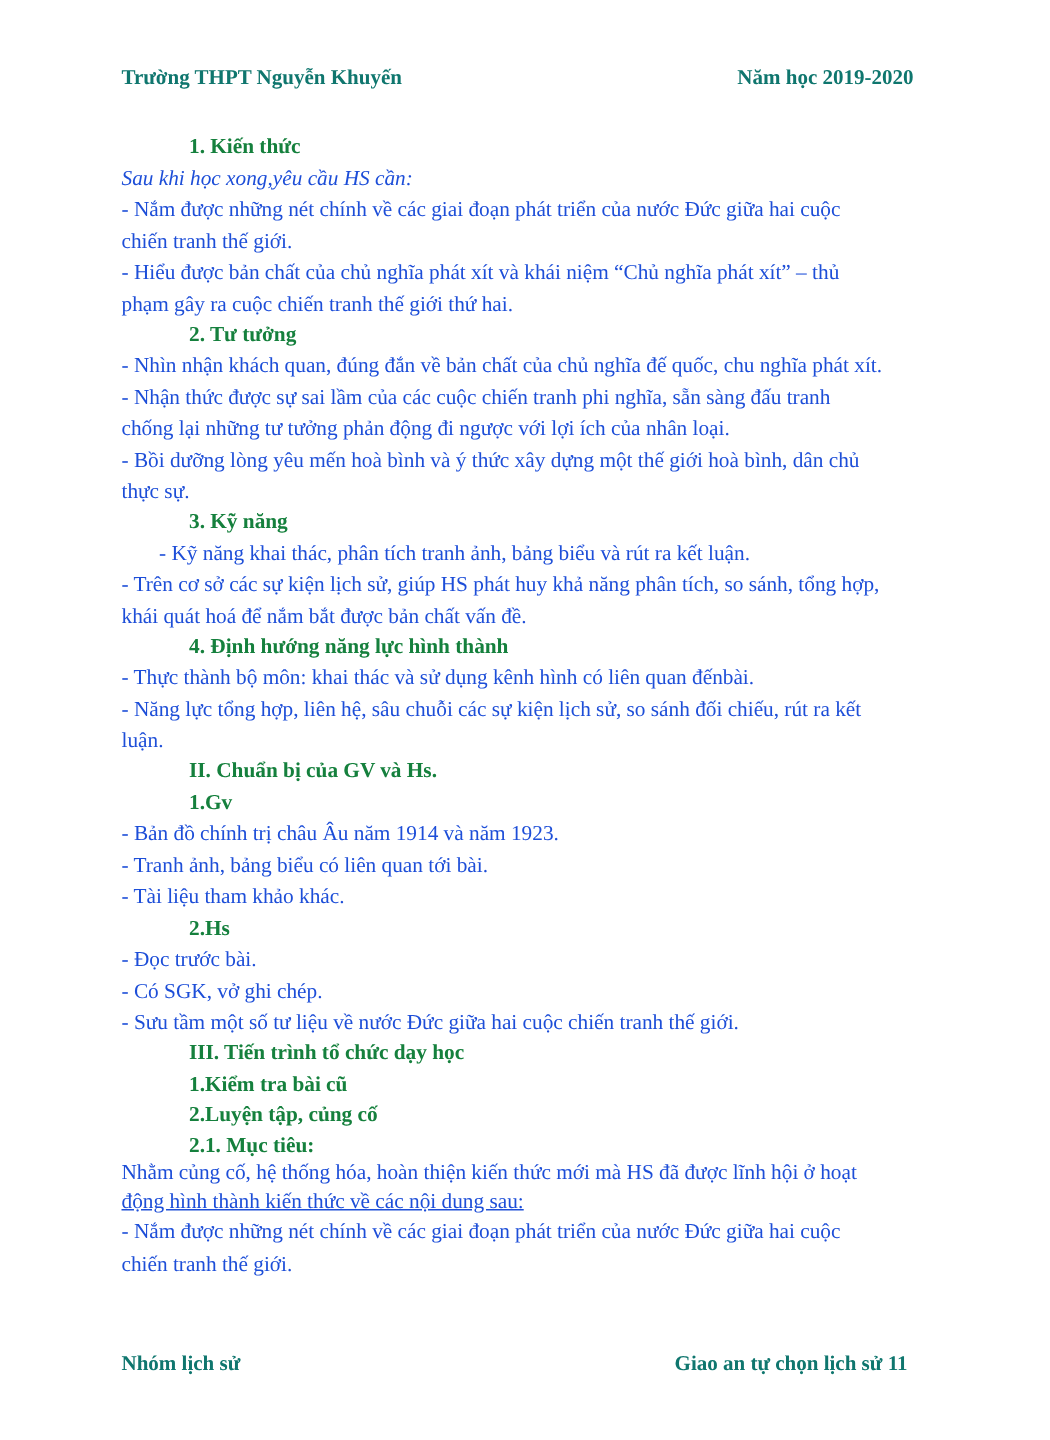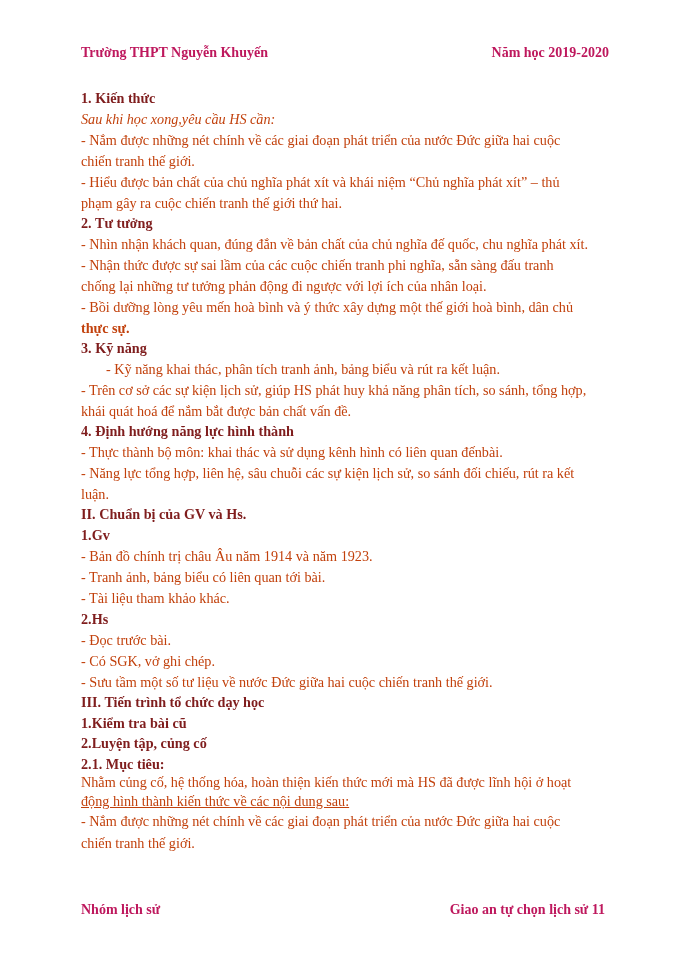--- a/index.html
+++ b/index.html
@@ -1,21 +1,21 @@
 <!DOCTYPE html>
 <html><head>
 <meta charset="utf-8">
 <style>
   html, body { margin:0; padding:0; background:#ffffff; }
   body { width:700px; height:960px; position:relative; overflow:hidden;
          font-family:"Liberation Serif", "DejaVu Serif", serif; color:#111; }
   .page { position:absolute; left:0; top:0; width:700px; height:960px; background:#fff; }
-  .hdr, .ftr { position:absolute; font-weight:bold; font-size:14px; line-height:16px; color:#be185d; }
-  .line { position:absolute; left:81px; font-size:14.2px; line-height:16px; white-space:nowrap; color:#c2410c; }
-  .b { font-weight:bold; color:#7f1d1d; }
+  .hdr, .ftr { position:absolute; font-weight:bold; font-size:14px; line-height:16px; color:#0f766e; }
+  .line { position:absolute; left:81px; font-size:14.2px; line-height:16px; white-space:nowrap; color:#1d4ed8; }
+  .b { font-weight:bold; color:#15803d;margin-left:45px; }
   .i { font-style:italic; }
 </style>
 </head>
 <body>
 
 <div class="page">
   <div class="hdr" style="left:81px; top:45px;">Trường THPT  Nguyễn Khuyến</div>
   <div class="hdr" style="right:91px; top:45px;">Năm học 2019-2020</div>
 
   <div id="body-lines">
@@ -23,21 +23,21 @@
       <div class="line i" style="top: 111px;">Sau khi học xong,yêu cầu HS cần:</div>
       <div class="line" style="top: 132px;">- Nắm được những  nét chính về  các giai đoạn phát triển của nước Đức giữa hai  cuộc</div>
       <div class="line" style="top: 153px;">chiến tranh thế giới.</div>
       <div class="line" style="top: 174px;">- Hiểu được bản  chất của chủ nghĩa phát xít và khái niệm “Chủ  nghĩa phát xít” – thủ</div>
       <div class="line" style="top: 195px;">phạm  gây ra cuộc chiến tranh thế giới thứ hai.</div>
       <div class="line b" style="top: 215px;">2. Tư tưởng</div>
       <div class="line" style="top: 236px;">- Nhìn nhận khách  quan, đúng đắn về bản  chất của chủ nghĩa đế quốc, chu nghĩa  phát xít.</div>
       <div class="line" style="top: 257px;">- Nhận  thức được sự sai lầm  của các cuộc chiến tranh phi  nghĩa,  sẵn sàng đấu tranh</div>
       <div class="line" style="top: 278px;">chống lại những  tư tưởng phản động đi ngược với lợi ích của nhân  loại.</div>
       <div class="line" style="top: 299px;">- Bồi dưỡng  lòng yêu mến hoà bình và ý thức xây  dựng một thế giới hoà bình,  dân chủ</div>
-      <div class="line" style="top: 320px; font-weight: bold;">thực sự.</div>
+      <div class="line" style="top: 320px;">thực sự.</div>
       <div class="line b" style="top: 340px;">3. Kỹ năng</div>
       <div class="line" style="top: 361px; margin-left: 25px;">- Kỹ năng khai thác, phân tích tranh ảnh, bảng biểu và rút ra kết luận.</div>
       <div class="line" style="top: 382px; text-align: center;">- Trên cơ sở các sự kiện  lịch sử, giúp  HS phát  huy khả năng phân  tích, so sánh, tổng hợp,</div>
       <div class="line" style="top: 403px;">khái  quát hoá để nắm bắt được bản  chất vấn đề.</div>
       <div class="line b" style="top: 423px;">4. Định hướng  năng lực hình thành</div>
       <div class="line" style="top: 444px;">- Thực  thành bộ môn: khai thác và sử dụng  kênh hình  có liên quan đếnbài.</div>
       <div class="line" style="top: 465px;">- Năng  lực tổng hợp,  liên hệ, sâu chuỗi các sự kiện lịch sử, so sánh đối chiếu, rút ra kết</div>
       <div class="line" style="top: 486px;">luận.</div>
       <div class="line b" style="top: 506px; text-align: right;">II.  Chuẩn  bị của GV và Hs.</div>
       <div class="line b" style="top: 527px;">1.Gv</div>

